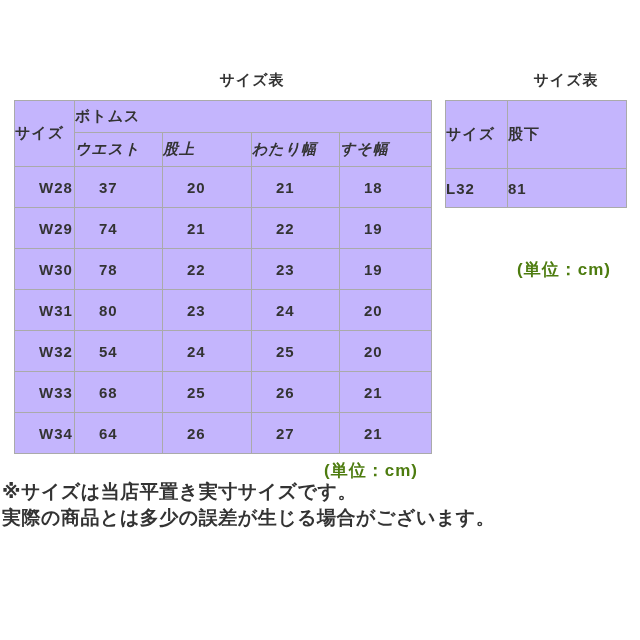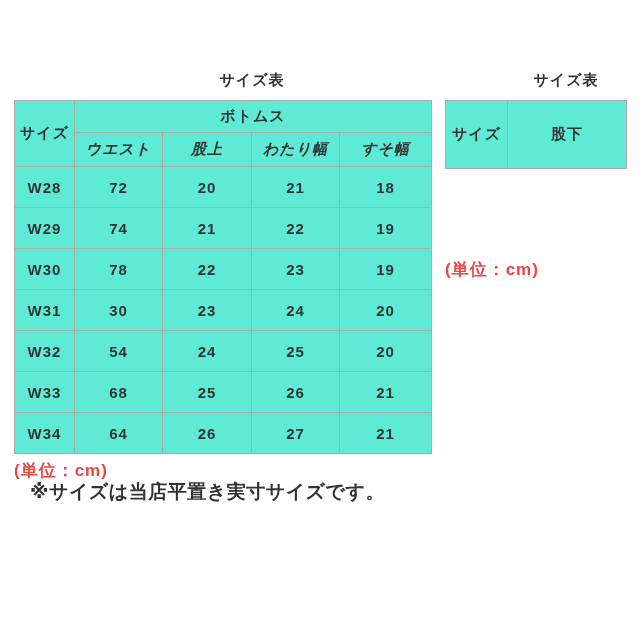--- a/index.html
+++ b/index.html
@@ -31,51 +31,51 @@
   table.tbl {
     position: absolute;
     border-collapse: collapse;
     table-layout: fixed;
     font-size: 15px;
     font-weight: bold;
     color: #333333;
   }
   table.tbl td {
     border: 1px solid #aaaaaa;
-    text-align: center;
+    text-align: left;
     vertical-align: middle;
     padding: 0;
     letter-spacing: 1px;
-    background: #5eead4;
+    background: #c4b5fd;
     margin-top: 9px;
   }
   .left-tbl  { left: 14px;  top: 100px; width: 417px; }
   .right-tbl { left: 445px; top: 100px; width: 181px; }
 
   .left-tbl tr.hr1 td { height: 31px; }
   .left-tbl tr.hr2 td { height: 33px; font-style: italic; }
-  .left-tbl tr.dr  td { height: 40px; }
+  .left-tbl tr.dr  td { height: 40px; padding-left: 24px; }
 
   .right-tbl tr.hr-r td { height: 67px; }
   .right-tbl tr.dr-r td { height: 38px; }
 
   .unit {
     position: absolute;
     font-size: 17px;
     font-weight: bold;
-    text-align: left;
+    text-align: right;
     letter-spacing: 1px;
-    color: #ef4444;
+    color: #4d7c0f;
   }
   .unit-left  { left: 14px;  top: 459px; width: 404px; }
   .unit-right { left: 445px; top: 258px; width: 166px; }
 
   .notes {
     position: absolute;
-    left: 30px;
+    left: 2px;
     top: 479px;
     font-size: 19px;
     font-weight: bold;
     line-height: 26px;
     letter-spacing: 0.5px;
     color: #333333;
     white-space: nowrap;
   }
 </style>
 </head>
@@ -100,42 +100,42 @@
         <td colspan="4">ボトムス</td>
       </tr>
       <tr class="hr2">
         <td>ウエスト</td>
         <td>股上</td>
         <td>わたり幅</td>
         <td>すそ幅</td>
       </tr>
       <tr class="dr">
         <td>W28</td>
-        <td>72</td>
+        <td>37</td>
         <td>20</td>
         <td>21</td>
         <td>18</td>
       </tr>
       <tr class="dr">
         <td>W29</td>
         <td>74</td>
         <td>21</td>
         <td>22</td>
         <td>19</td>
       </tr>
       <tr class="dr">
         <td>W30</td>
         <td>78</td>
         <td>22</td>
         <td>23</td>
         <td>19</td>
       </tr>
       <tr class="dr">
         <td>W31</td>
-        <td>30</td>
+        <td>80</td>
         <td>23</td>
         <td>24</td>
         <td>20</td>
       </tr>
       <tr class="dr">
         <td>W32</td>
         <td>54</td>
         <td>24</td>
         <td>25</td>
         <td>20</td>
@@ -162,22 +162,27 @@
   <table class="tbl right-tbl">
     <colgroup>
       <col style="width:62px">
         <col style="width:119px">
     </colgroup>
     <tbody>
       <tr class="hr-r">
         <td>サイズ</td>
         <td>股下</td>
       </tr>
+      <tr class="dr-r">
+        <td>L32</td>
+        <td>81</td>
+      </tr>
     </tbody>
   </table>
 
   <div class="unit unit-right">(単位：cm)</div>
 
   <div class="notes">
     <div>※サイズは当店平置き実寸サイズです。</div>
+    <div>実際の商品とは多少の誤差が生じる場合がございます。</div>
   </div>
 
 </div>
 
 </body></html>

